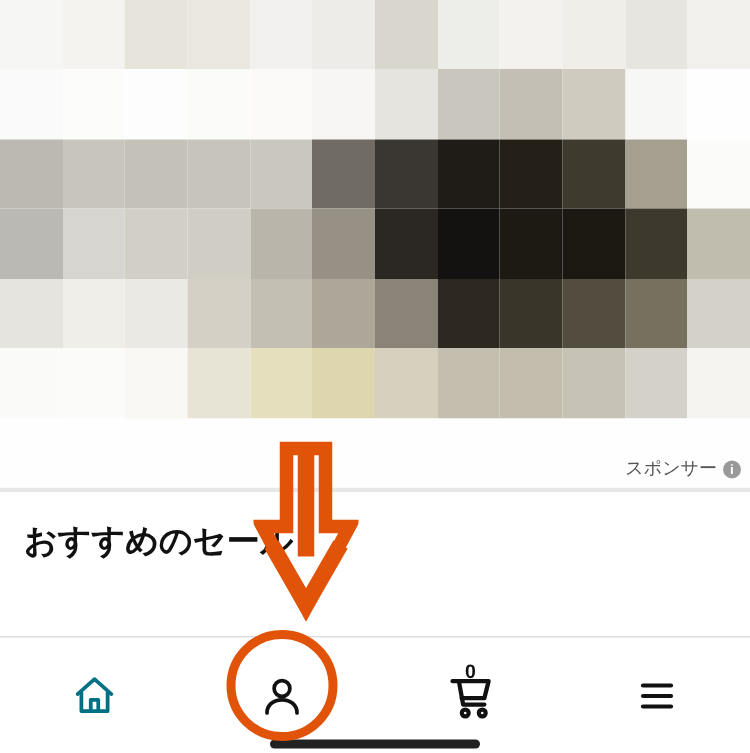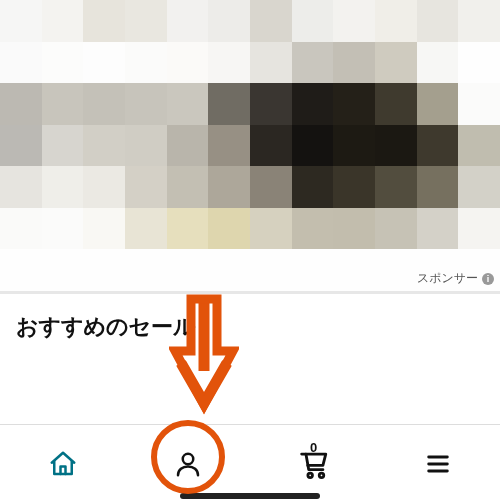--- a/index.html
+++ b/index.html
@@ -1,18 +1,18 @@
 <!DOCTYPE html>
 <html><head>
 <meta charset="utf-8">
 <style>
   * { box-sizing: border-box; margin: 0; padding: 0; }
   html, body { width: 500px; height: 502px; font-family: -apple-system, "Hiragino Sans", "Hiragino Kaku Gothic ProN", Meiryo, sans-serif; background: #fff; overflow: hidden; }
   
-  .banner { width: 500px; height: 291px; position: relative; }
+  .banner { width: 500px; height: 325px; position: relative; }
   .banner .pixels { position: absolute; inset: 0; display: flex; flex-direction: column; }
   .banner .row { display: flex; flex: 1; }
   .banner .cell { flex: 1; }
   
   .sponsor { position: absolute; right: 6px; bottom: 4px; font-size: 12px; color: #555; display: flex; align-items: center; gap: 4px; }
   .sponsor .info { width: 12px; height: 12px; border-radius: 50%; background: #999; color: #fff; display: inline-flex; align-items: center; justify-content: center; font-size: 9px; font-weight: bold; }
   .divider { height: 3px; background: #e7e7e7; }
   .section-title { font-size: 22px; font-weight: 700; padding: 18px 16px 10px 16px; color: #111; }
   
   .bottom-nav { position: absolute; left: 0; right: 0; bottom: 0; height: 78px; border-top: 1px solid #ddd; background: #fff; display: flex; align-items: center; justify-content: space-around; }

